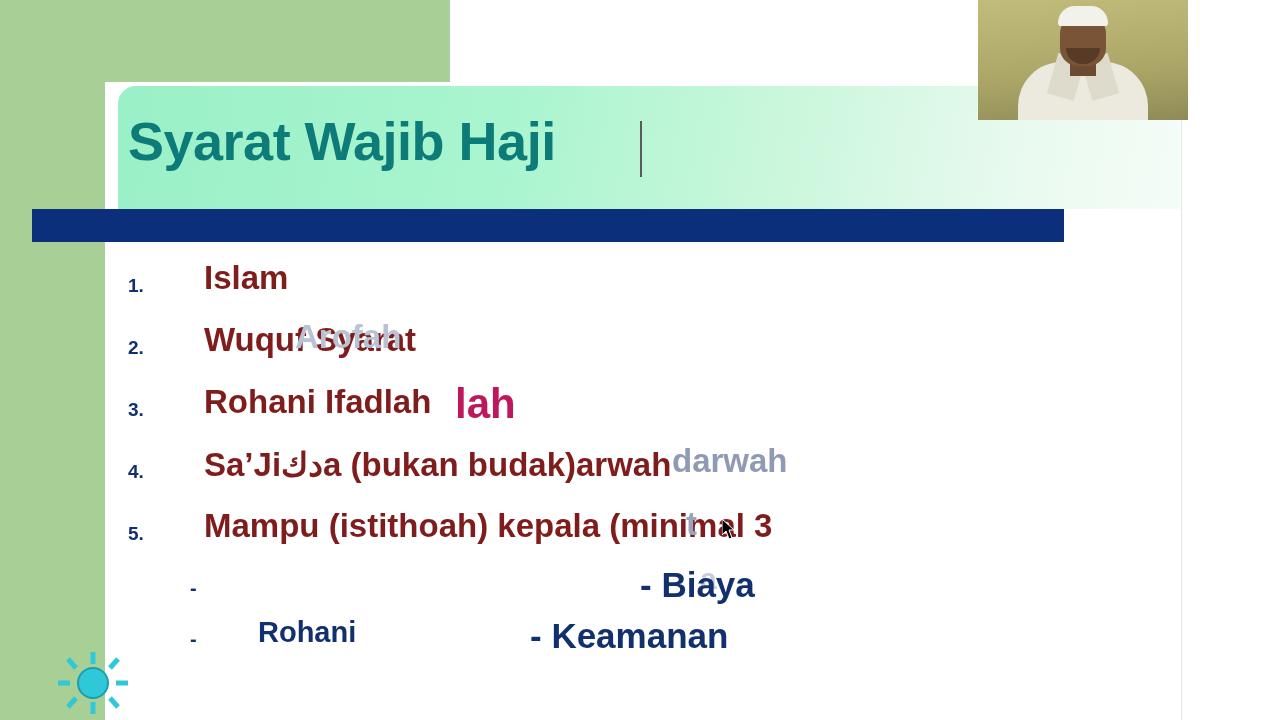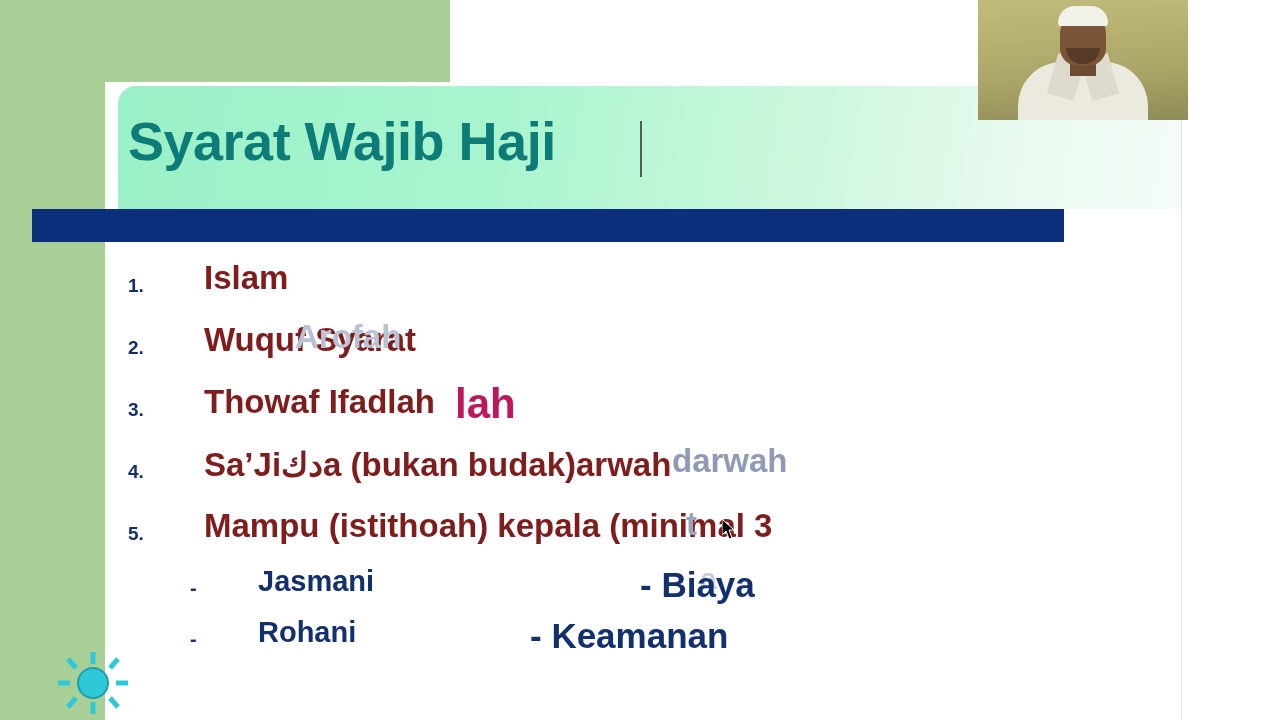--- a/index.html
+++ b/index.html
@@ -259,21 +259,21 @@
     <div class="list-row">
       <div class="list-num">1.</div>
       <div class="list-text">Islam</div>
     </div>
     <div class="list-row">
       <div class="list-num">2.</div>
       <div class="list-text">Wuquf Syarat</div>
     </div>
     <div class="list-row">
       <div class="list-num">3.</div>
-      <div class="list-text">Thowaf Ifadlah</div>
+      <div class="list-text">Rohani Ifadlah</div>
     </div>
     <div class="list-row">
       <div class="list-num">4.</div>
       <div class="list-text">Sa’Jiدكa (bukan budak)arwah</div>
     </div>
     <div class="list-row">
       <div class="list-num">5.</div>
       <div class="list-text">Mampu (istithoah)        kepala (minimal 3</div>
     </div>
   </div>
@@ -281,21 +281,20 @@
   <div class="ghost g1">Arofah</div>
   <div class="ghost g2">lah</div>
   <div class="ghost g3">darwah</div>
   <div class="ghost g4">t</div>
   <div class="ghost g5">ر</div>
   <div class="ghost g6">a</div>
 
   <div class="subs">
     <div class="sub-row r1">
       <div class="sub-dash">-</div>
-      <div class="sub-a">Jasmani</div>
       <div class="sub-b">- Biaya</div>
     </div>
     <div class="sub-row r2">
       <div class="sub-dash">-</div>
       <div class="sub-a">Rohani</div>
       <div class="sub-b">- Keamanan</div>
     </div>
   </div>
 
   <div class="sun">

